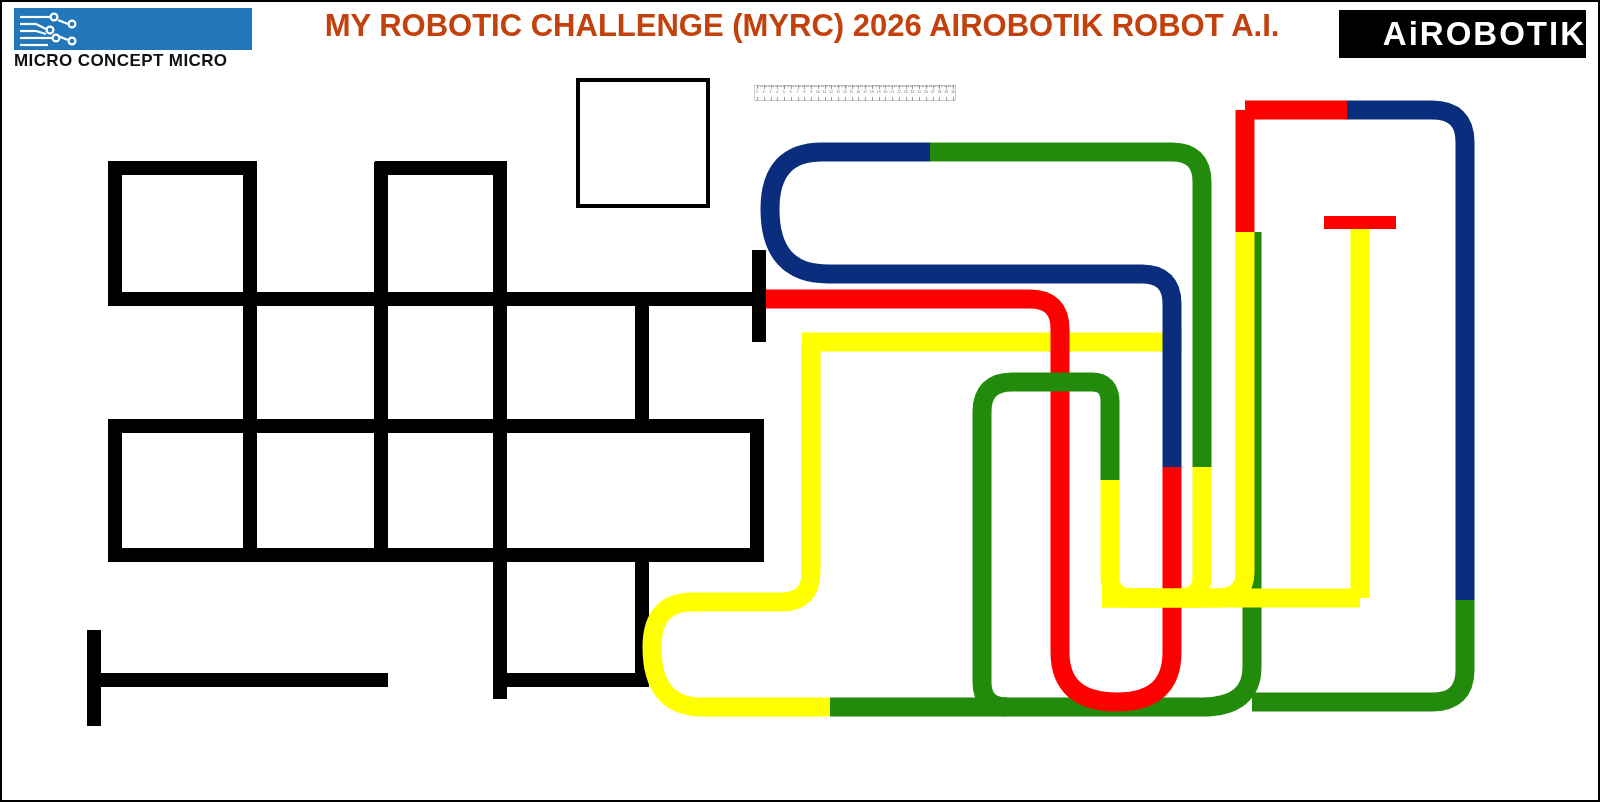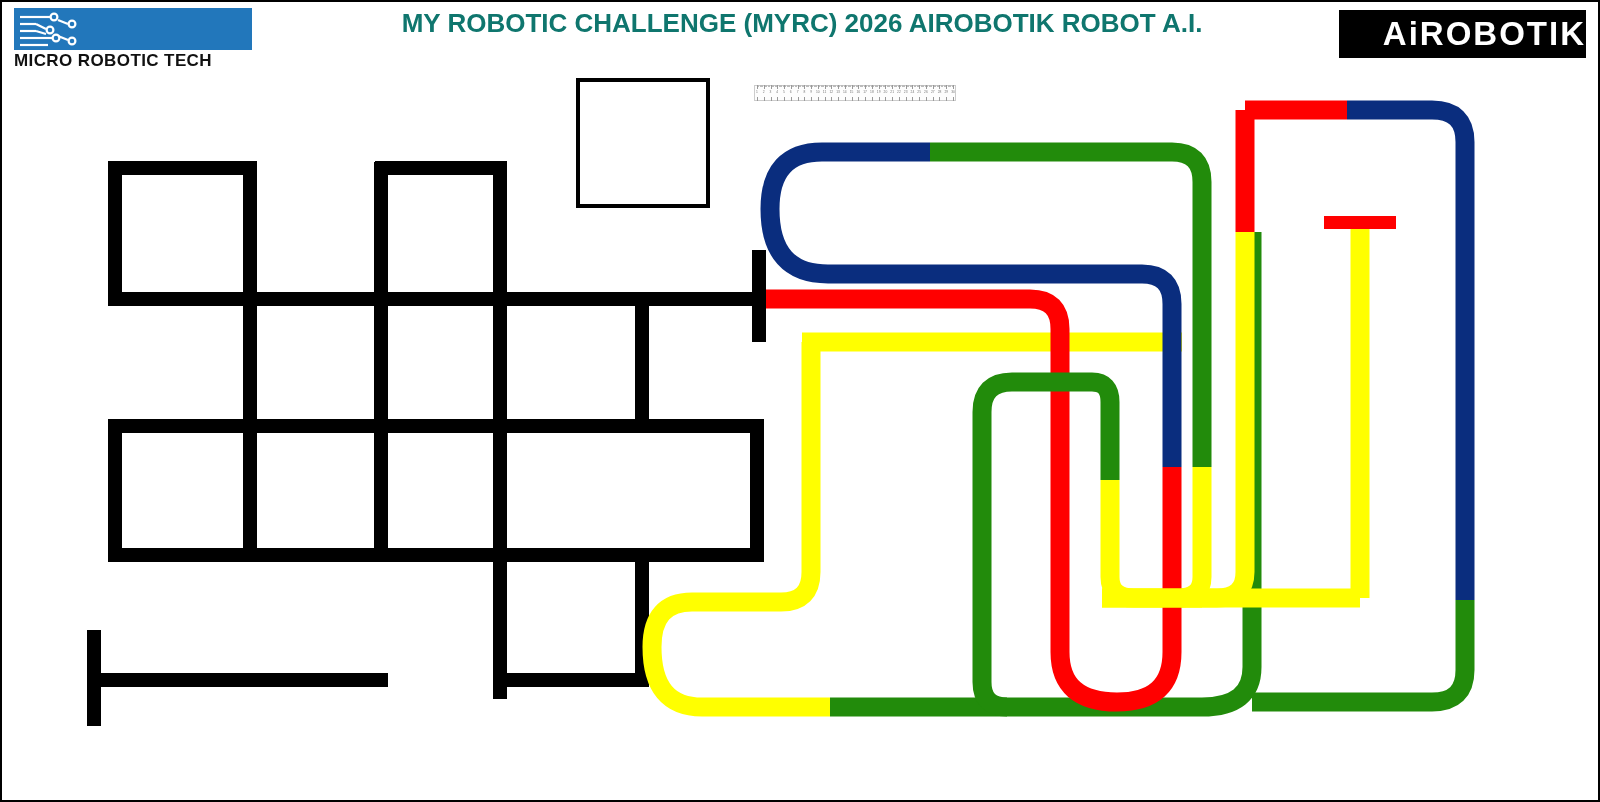--- a/index.html
+++ b/index.html
@@ -64,23 +64,23 @@
     font-family: "Liberation Sans", sans-serif;
   }
 
   #title-block {
     position: absolute;
     left: 300px; top: 6px;
     width: 1000px;
     text-align: center;
   }
   #title-main {
-    font-size: 26px;
+    font-size: 31px;
     font-weight: bold;
-    color: #0f766e;
+    color: #c2410c;
     letter-spacing: 0px;
     font-family: "Liberation Sans", sans-serif;
     white-space: nowrap;
   }
   #title-copyright {
     margin-top: 4px;
     font-size: 9.5px;
     color: #1a1a1a;
     font-family: "Liberation Sans", sans-serif;
     white-space: nowrap;
@@ -168,21 +168,21 @@
           <line x1="40" y1="26" x2="50" y2="30"></line>
         </g>
         <g fill="none" stroke="#ffffff" stroke-width="2.2">
           <circle cx="36" cy="7" r="3.4"></circle>
           <circle cx="32" cy="20" r="3.4"></circle>
           <circle cx="38" cy="28" r="3.4"></circle>
           <circle cx="54" cy="14" r="3.4"></circle>
           <circle cx="54" cy="31" r="3.4"></circle>
         </g>
       </svg>
-      <div class="mct-sub">MICRO ROBOTIC TECH</div>
+      <div class="mct-sub">MICRO CONCEPT MICRO</div>
     </div>
 
     <div id="title-block">
       <div id="title-main">MY ROBOTIC CHALLENGE (MYRC) 2026 AIROBOTIK ROBOT A.I.</div>
     </div>
 
     <div id="airobotik-logo">AiROBOTIK</div>
   </div>
 
   <div id="target-square"></div>

